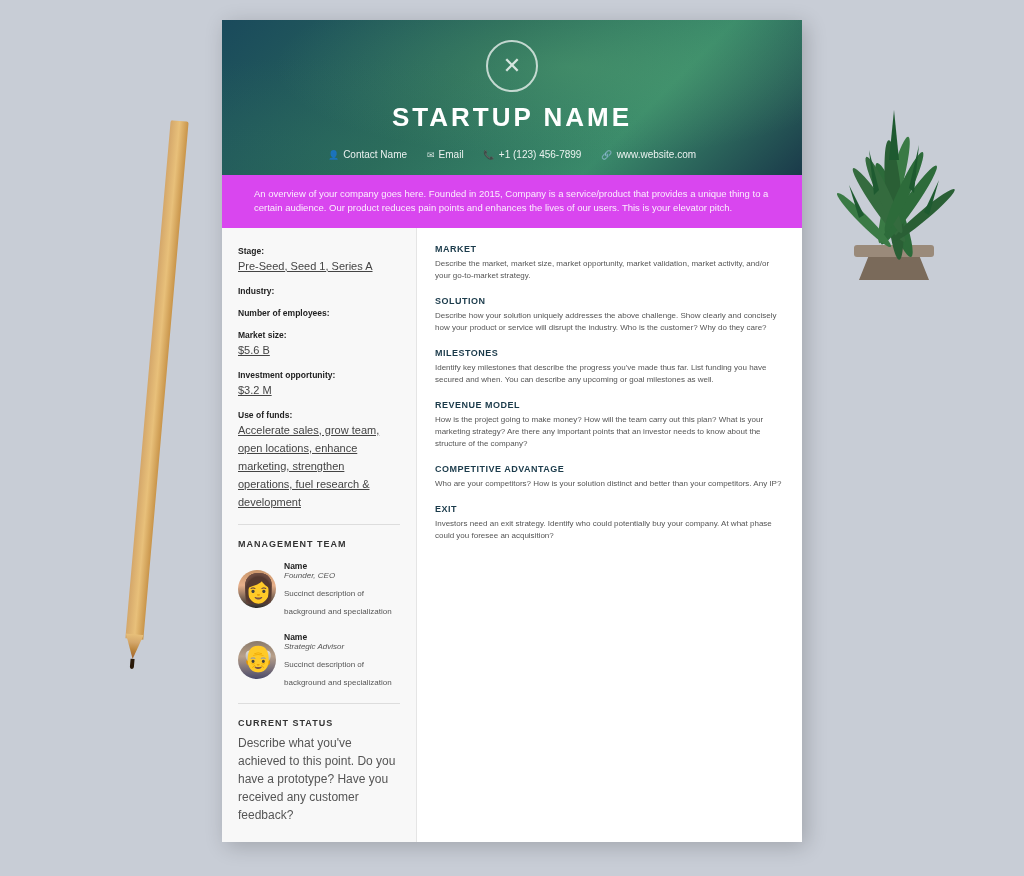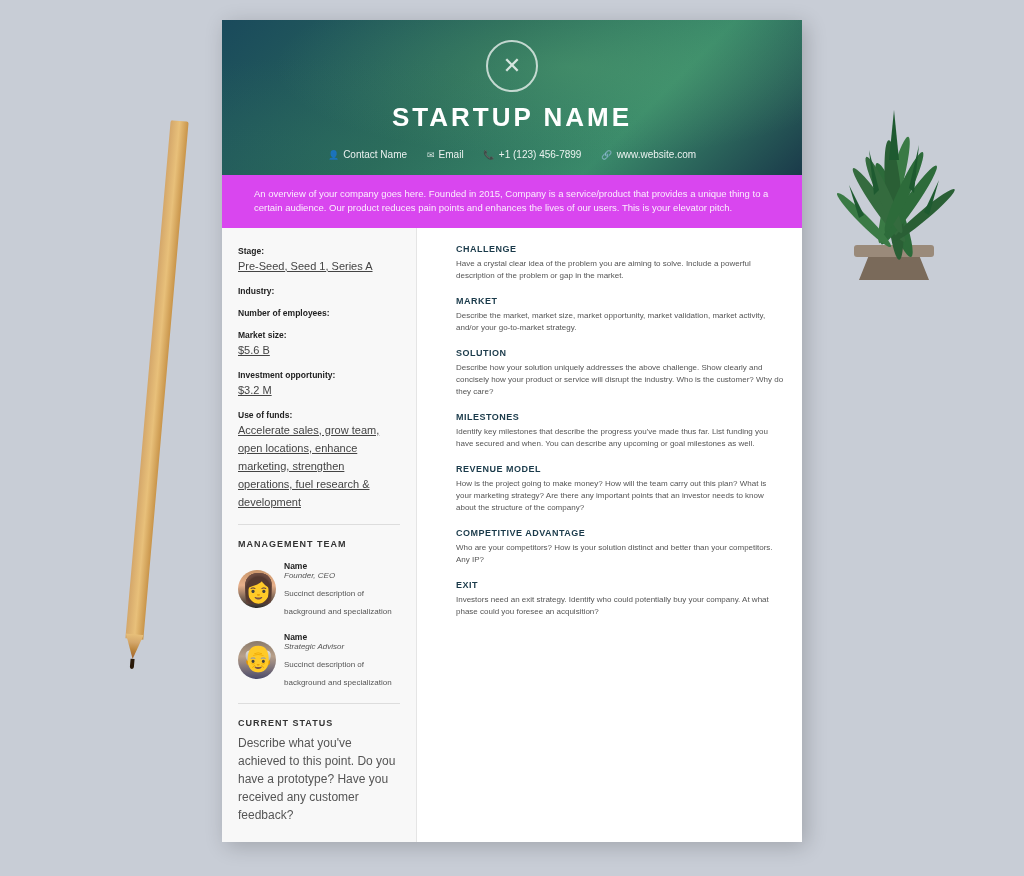--- a/index.html
+++ b/index.html
@@ -155,21 +155,20 @@
     .summary-text {
       color: rgba(255,255,255,0.9);
       font-size: 9.5px;
       line-height: 1.5;
     }
 
     
     .doc-body {
       display: flex;
       min-height: 560px;
-      gap: 21px;
     }
 
     
     .left-col {
       width: 195px;
       min-width: 195px;
       padding: 18px 16px;
       border-right: 1px solid #e5e5e5;
       background: #f8f8f8;
     }
@@ -428,24 +427,20 @@
 
         <hr class="section-divider">
 
         <div class="status-title">CURRENT STATUS</div>
         <p class="status-text">Describe what you've achieved to this point. Do you have a prototype? Have you received any customer feedback?</p>
 
       </div>
 
       <div class="right-col">
 
-        <div class="section">
-          <div class="section-title">CHALLENGE</div>
-          <p class="section-body">Have a crystal clear idea of the problem you are aiming to solve. Include a powerful description of the problem or gap in the market.</p>
-        </div>
 
         <div class="section">
           <div class="section-title">MARKET</div>
           <p class="section-body">Describe the market, market size, market opportunity, market validation, market activity, and/or your go-to-market strategy.</p>
         </div>
 
         <div class="section">
           <div class="section-title">SOLUTION</div>
           <p class="section-body">Describe how your solution uniquely addresses the above challenge. Show clearly and concisely how your product or service will disrupt the industry. Who is the customer? Why do they care?</p>
         </div>

